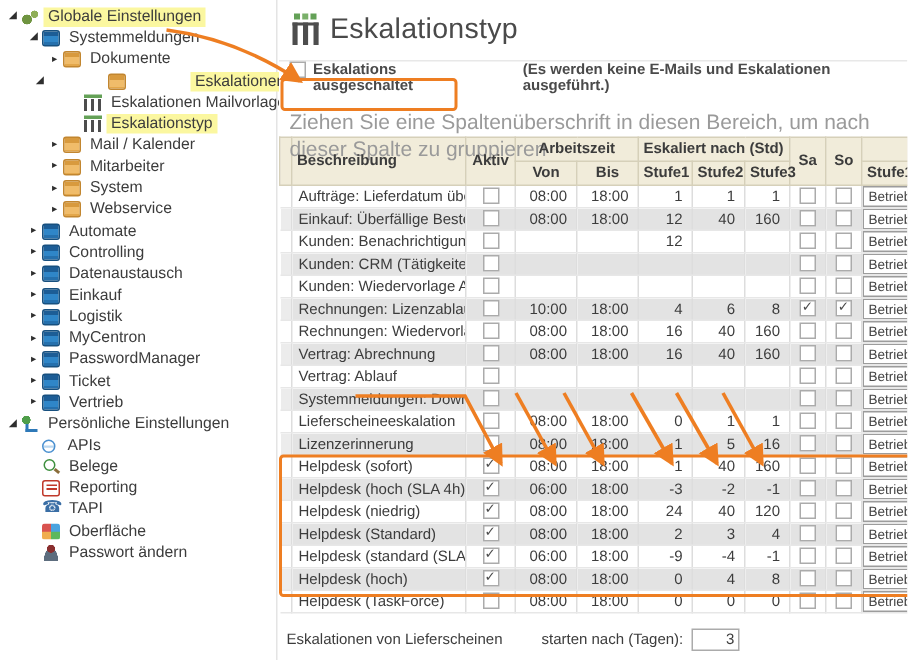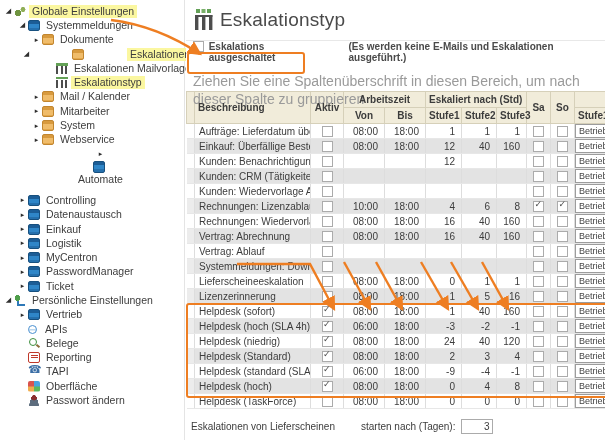--- a/index.html
+++ b/index.html
@@ -125,26 +125,26 @@
         <div class="tree-item" style="padding-left: 31px;">
           <span class="expander">▸</span>
           <span class="ticon i-folder"></span>
           <span class="tlabel">System</span>
         </div>
         <div class="tree-item" style="padding-left: 31px;">
           <span class="expander">▸</span>
           <span class="ticon i-folder"></span>
           <span class="tlabel">Webservice</span>
         </div>
-        <div class="tree-item" style="padding-left: 17px; flex-direction: column;">
+        <div class="tree-item" style="padding-left: 17px;">
           <span class="expander">▸</span>
           <span class="ticon i-briefcase"></span>
           <span class="tlabel">Automate</span>
         </div>
-        <div class="tree-item" style="padding-left: 17px; margin-top: 32px;">
+        <div class="tree-item" style="padding-left: 17px;">
           <span class="expander">▸</span>
           <span class="ticon i-briefcase"></span>
           <span class="tlabel">Controlling</span>
         </div>
         <div class="tree-item" style="padding-left: 17px;">
           <span class="expander">▸</span>
           <span class="ticon i-briefcase"></span>
           <span class="tlabel">Datenaustausch</span>
         </div>
         <div class="tree-item" style="padding-left: 17px;">
@@ -164,30 +164,30 @@
         </div>
         <div class="tree-item" style="padding-left: 17px;">
           <span class="expander">▸</span>
           <span class="ticon i-briefcase"></span>
           <span class="tlabel">PasswordManager</span>
         </div>
         <div class="tree-item" style="padding-left: 17px;">
           <span class="expander">▸</span>
           <span class="ticon i-briefcase"></span>
           <span class="tlabel">Ticket</span>
+        </div>
+        <div class="tree-item" style="padding-left: 17px;">
+          <span class="expander">▸</span>
+          <span class="ticon i-briefcase"></span>
+          <span class="tlabel">Vertrieb</span>
         </div>
         <div class="tree-item" style="padding-left: 3px;">
           <span class="expander">◢</span>
           <span class="ticon i-tree-person"></span>
           <span class="tlabel">Persönliche Einstellungen</span>
-        </div>
-        <div class="tree-item" style="padding-left: 17px;">
-          <span class="expander">▸</span>
-          <span class="ticon i-briefcase"></span>
-          <span class="tlabel">Vertrieb</span>
         </div>
         <div class="tree-item" style="padding-left: 17px;">
           <span class="expander"></span>
           <span class="ticon i-globe"></span>
           <span class="tlabel">APIs</span>
         </div>
         <div class="tree-item" style="padding-left: 17px;">
           <span class="expander"></span>
           <span class="ticon i-magnifier"></span>
           <span class="tlabel">Belege</span>

